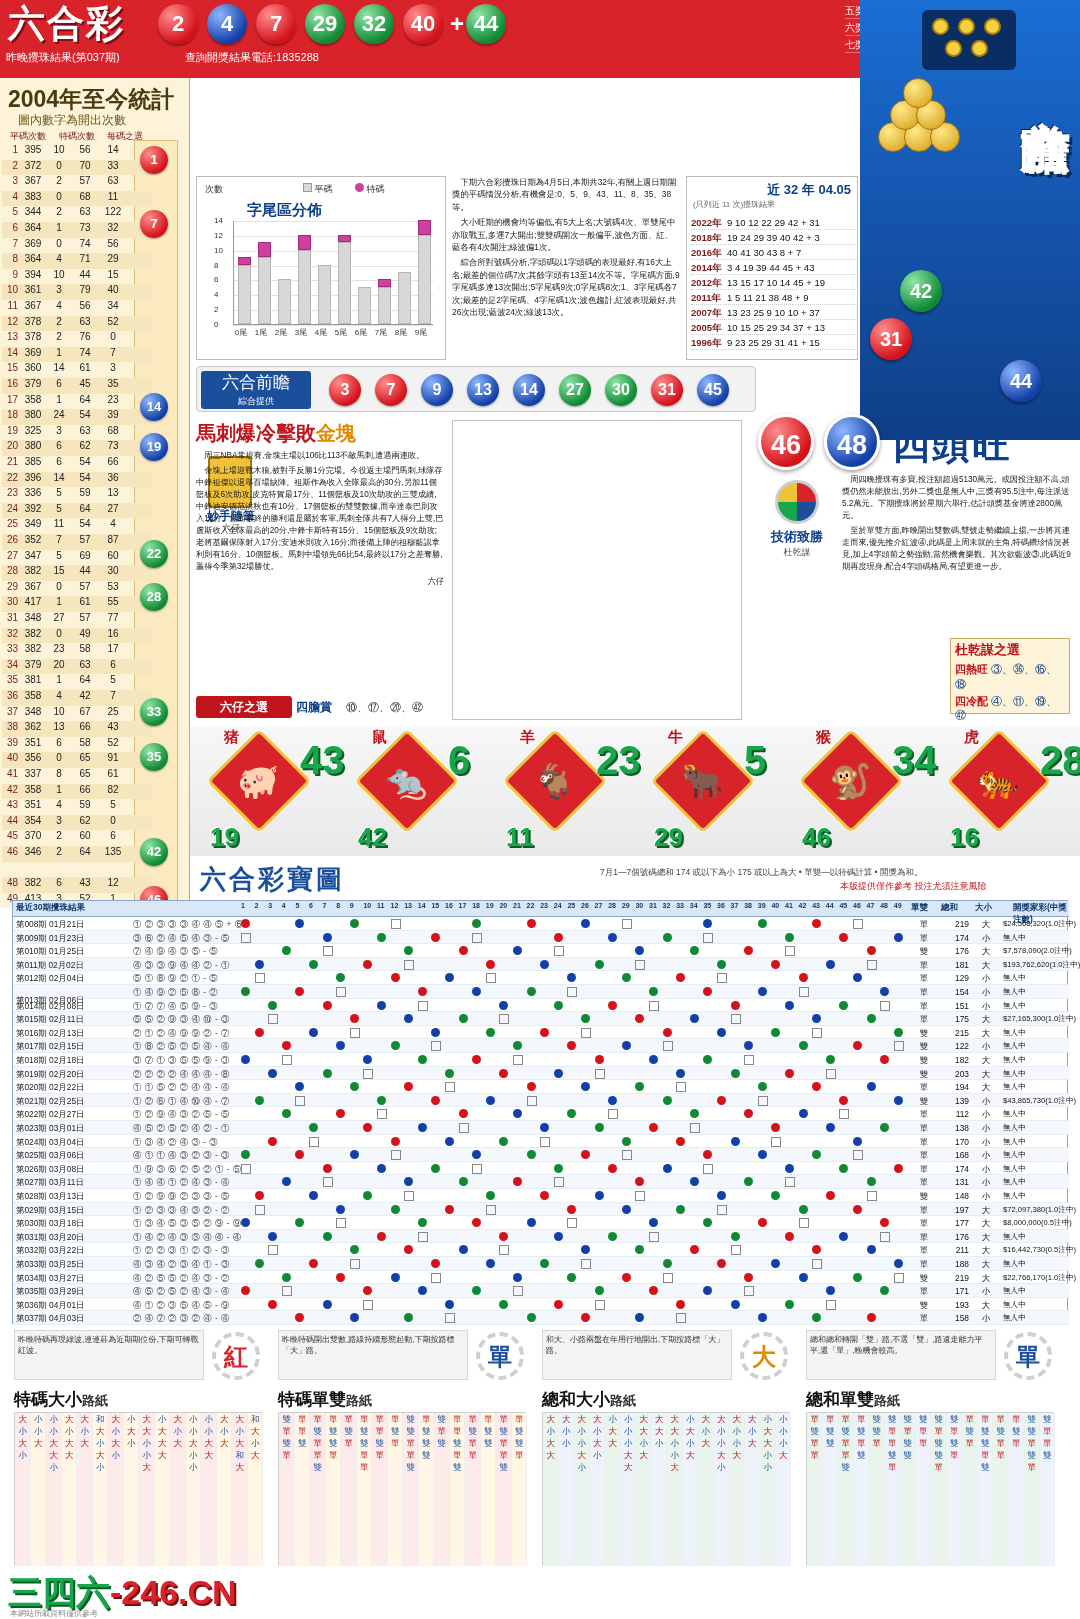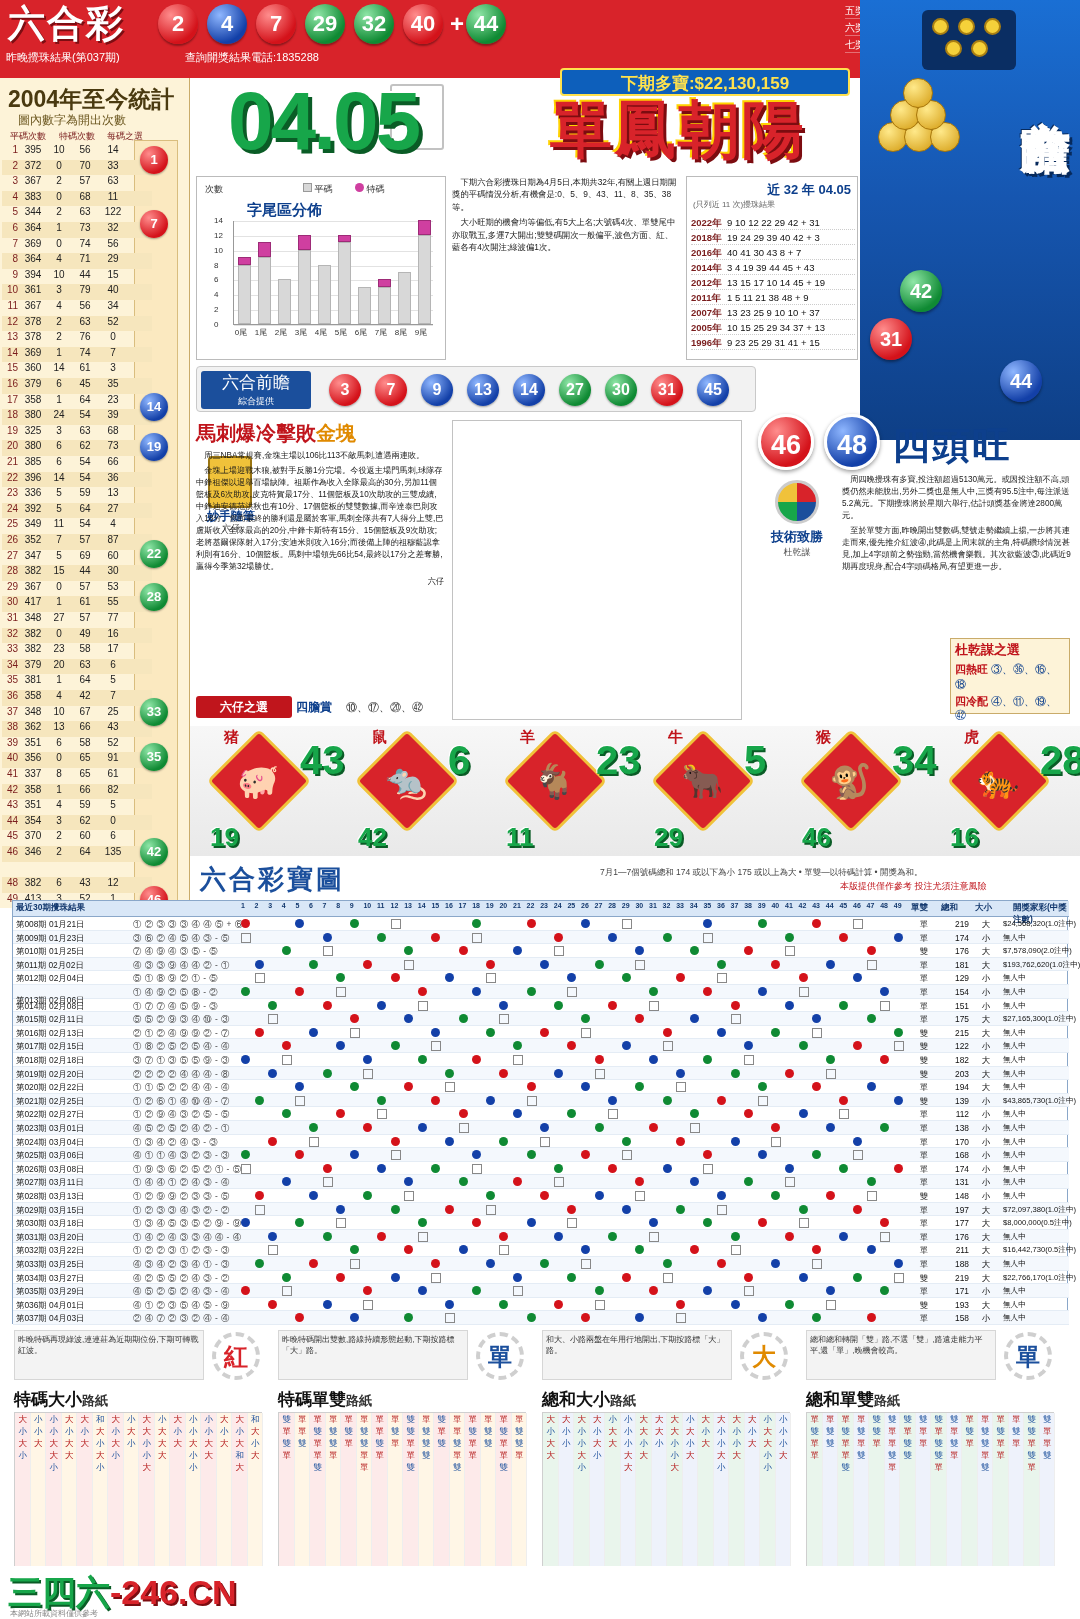--- a/index.html
+++ b/index.html
@@ -321,26 +321,20 @@
         <div class="ls-ball" style="top: 355px; background: radial-gradient(circle at 32% 28%, rgb(143, 183, 255), rgb(19, 64, 168) 70%);">19</div>
         <div class="ls-ball" style="top: 462px; background: radial-gradient(circle at 32% 28%, rgb(143, 230, 167), rgb(15, 138, 51) 70%);">22</div>
         <div class="ls-ball" style="top: 505px; background: radial-gradient(circle at 32% 28%, rgb(143, 230, 167), rgb(15, 138, 51) 70%);">28</div>
         <div class="ls-ball" style="top: 620px; background: radial-gradient(circle at 32% 28%, rgb(143, 230, 167), rgb(15, 138, 51) 70%);">33</div>
         <div class="ls-ball" style="top: 665px; background: radial-gradient(circle at 32% 28%, rgb(143, 230, 167), rgb(15, 138, 51) 70%);">35</div>
         <div class="ls-ball" style="top: 760px; background: radial-gradient(circle at 32% 28%, rgb(143, 230, 167), rgb(15, 138, 51) 70%);">42</div>
         <div class="ls-ball" style="top: 808px; background: radial-gradient(circle at 32% 28%, rgb(255, 141, 141), rgb(212, 18, 26) 70%);">46</div>
       </div>
   </div>
 
-  <div class="banner">
-    <div class="ticket"></div>
-    <div class="bigdate">04.05</div>
-    <div class="bigphrase">單鳳朝陽</div>
-    <div class="jackpot">下期多寶:$22,130,159</div>
-  </div>
 
   <div class="chartbox">
     <div class="ct">字尾區分佈</div>
     <div class="leg" style="left:8px">次數</div>
     <div class="leg" style="left:106px">
       <span style="display:inline-block;width:9px;height:9px;background:#d8d8d8;border:1px solid #999"></span>
       <span>平碼</span>
     </div>
     <div class="leg" style="left:158px">
       <span style="display:inline-block;width:9px;height:9px;border-radius:50%;background:#cf3fa0"></span>
@@ -394,20 +388,21 @@
         <div class="bar" style="left: 184px; height: 89.1429px;">
           <div class="top" style="height: 14.8571px; top: -15.8571px;"></div>
         </div>
         <div class="xtick" style="left: 176px;">9尾</div>
       </div>
   </div>
 
   <div class="anbox" id="analysis-text">
       <p>下期六合彩攪珠日期為4月5日,本期共32年,有關上週日期開獎的平碼情況分析,有機會是:0、5、9、43、11、8、35、38等。</p>
       <p>大小旺期的機會均等偏低,有5大上名;大號碼4次、單雙尾中亦取戰五,多運7大開出;雙雙碼開次一般偏平,波色方面、紅、藍各有4次開注;綠波偏1次。</p>
+      <p>綜合所對號碼分析,字頭碼以1字頭碼的表現最好,有16大上名;最差的個位碼7次;其餘字頭有13至14次不等。字尾碼方面,9字尾碼多達13次開出;5字尾碼9次;0字尾碼8次;1、3字尾碼各7次;最差的是2字尾碼、4字尾碼1次;波色趨計,紅波表現最好,共26次出現;藍波24次;綠波13次。</p>
     </div>
 
   <div class="yrbox">
     <div class="yh">近 32 年 04.05</div>
     <div class="ys">(只列近 11 次)攪珠結果</div>
     <div id="yr-rows">
         <div class="yr" style="top: 38px;"><b>2022年</b>9 10 12 22 29 42 + 31</div>
         <div class="yr" style="top: 53px;"><b>2018年</b>19 24 29 39 40 42 + 3</div>
         <div class="yr" style="top: 68px;"><b>2016年</b>40 41 30 43 8 + 7</div>
         <div class="yr" style="top: 83px;"><b>2014年</b>3 4 19 39 44 45 + 43</div>

